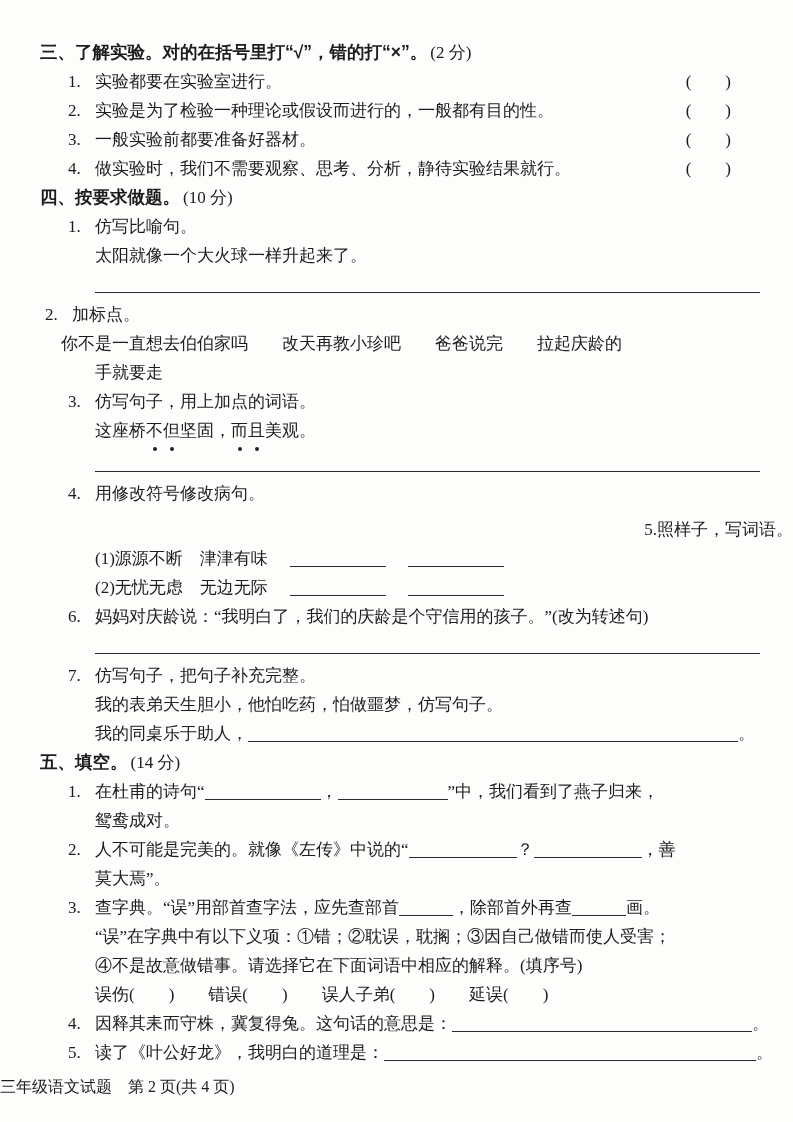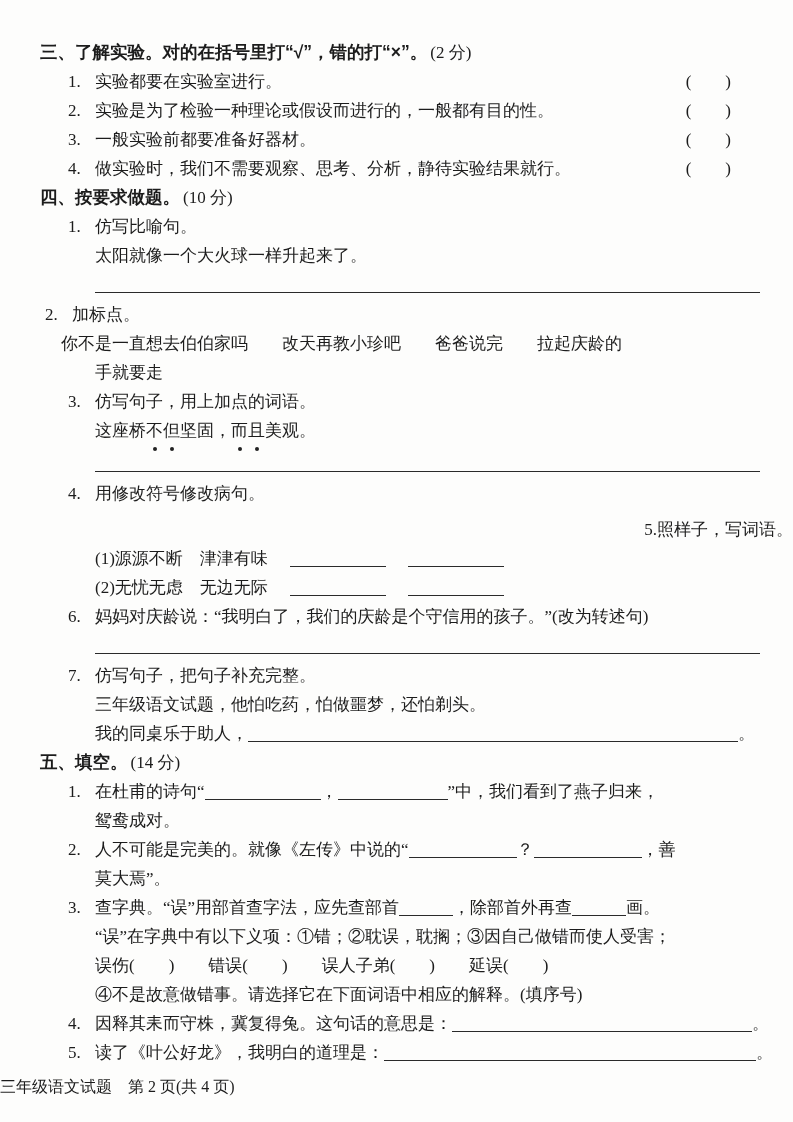--- a/index.html
+++ b/index.html
@@ -113,21 +113,21 @@
   </div>
 
   <div class="line l1">
     <span class="num">6.</span><span>妈妈对庆龄说：“我明白了，我们的庆龄是个守信用的孩子。”(改为转述句)</span>
   </div>
   <div class="ansline" style="margin-top:22px;"></div>
 
   <div class="line l1" style="margin-top:7px;">
     <span class="num">7.</span><span>仿写句子，把句子补充完整。</span>
   </div>
-  <div class="line l2">三年级语文试题，他怕吃药，怕做噩梦，还怕剃头。</div>
+  <div class="line l2">我的表弟天生胆小，他怕吃药，怕做噩梦，仿写句子。</div>
   <div class="line l2">
     <span>我的同桌乐于助人，</span><span class="blank" style="width:490px;"></span><span>。</span>
   </div>
 
   <div class="line head">
     <span>五、填空。</span><span class="score">(14 分)</span>
   </div>
 
   <div class="line l1">
     <span class="num">1.</span><span>在杜甫的诗句“</span><span class="blank" style="width:116px;"></span><span>，</span><span class="blank" style="width:110px;"></span><span>”中，我们看到了燕子归来，</span>
@@ -136,22 +136,22 @@
 
   <div class="line l1">
     <span class="num">2.</span><span>人不可能是完美的。就像《左传》中说的“</span><span class="blank" style="width:108px;"></span><span>？</span><span class="blank" style="width:108px;"></span><span>，善</span>
   </div>
   <div class="line l2">莫大焉”。</div>
 
   <div class="line l1">
     <span class="num">3.</span><span>查字典。“误”用部首查字法，应先查部首</span><span class="blank" style="width:54px;"></span><span>，除部首外再查</span><span class="blank" style="width:54px;"></span><span>画。</span>
   </div>
   <div class="line l2">“误”在字典中有以下义项：①错；②耽误，耽搁；③因自己做错而使人受害；</div>
+  <div class="line l2">④不是故意做错事。请选择它在下面词语中相应的解释。(填序号)</div>
   <div class="line l2">误伤(　　)　　错误(　　)　　误人子弟(　　)　　延误(　　)</div>
-  <div class="line l2">④不是故意做错事。请选择它在下面词语中相应的解释。(填序号)</div>
 
   <div class="line l1">
     <span class="num">4.</span><span>因释其耒而守株，冀复得兔。这句话的意思是：</span><span class="blank" style="width:300px;"></span><span>。</span>
   </div>
   <div class="line l1">
     <span class="num">5.</span><span>读了《叶公好龙》，我明白的道理是：</span><span class="blank" style="width:372px;"></span><span>。</span>
   </div>
 
   <div class="footer">三年级语文试题　第 2 页(共 4 页)</div>
 

